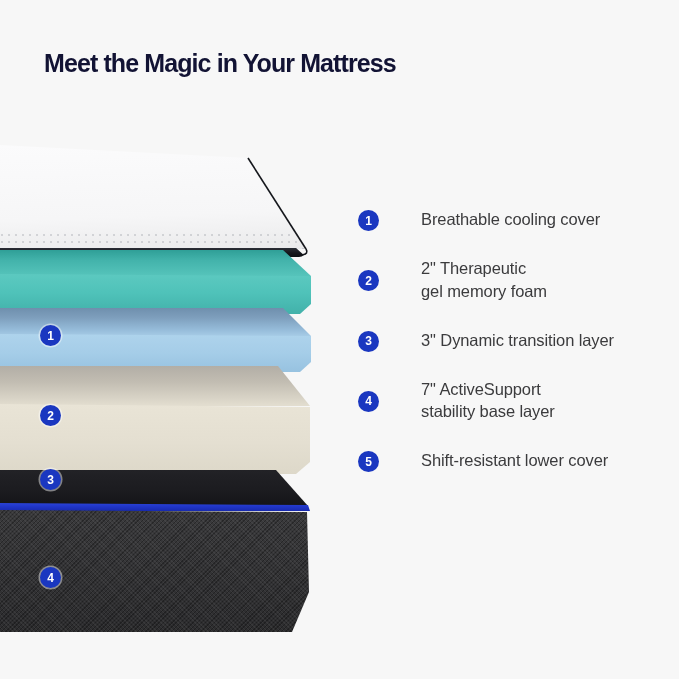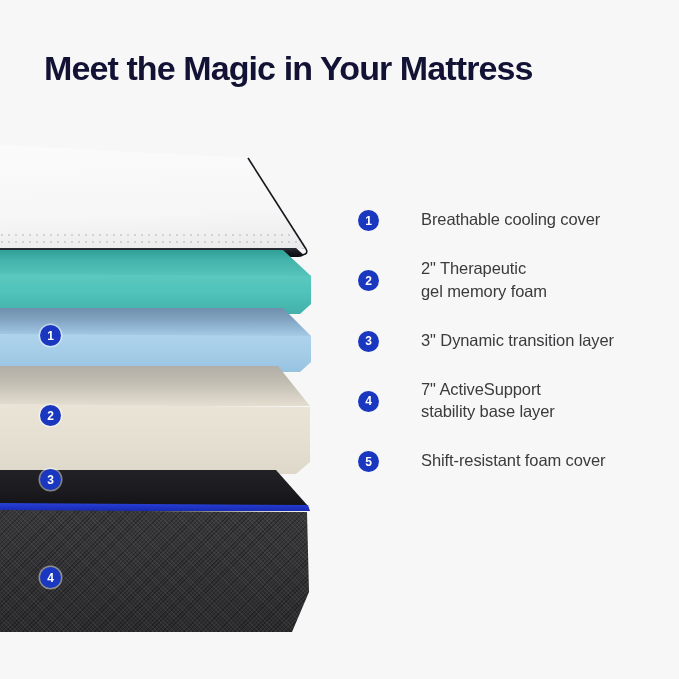--- a/index.html
+++ b/index.html
@@ -10,21 +10,21 @@
     position:relative;
     overflow:hidden;
   }
 
   
   #page-title {
     position:absolute;
     left:44px;
     top:49px;
     width:600px;
-    font-size:34px;
+    font-size:25px;
     font-weight:bold;
     letter-spacing:-0.9px;
     color:#121334;
     line-height:1.12;
     white-space:nowrap;
   }
 
   
   #mattress-diagram {
     position:absolute;
@@ -249,16 +249,16 @@
   </div>
 
   <div class="legend-item two-line">
     <div class="badge legend-badge">4</div>
     <div class="legend-text">7" ActiveSupport
 stability base layer</div>
   </div>
 
   <div class="legend-item">
     <div class="badge legend-badge">5</div>
-    <div class="legend-text">Shift-resistant foam cover</div>
+    <div class="legend-text">Shift-resistant lower cover</div>
   </div>
 
 </div>
 
 </body></html>

